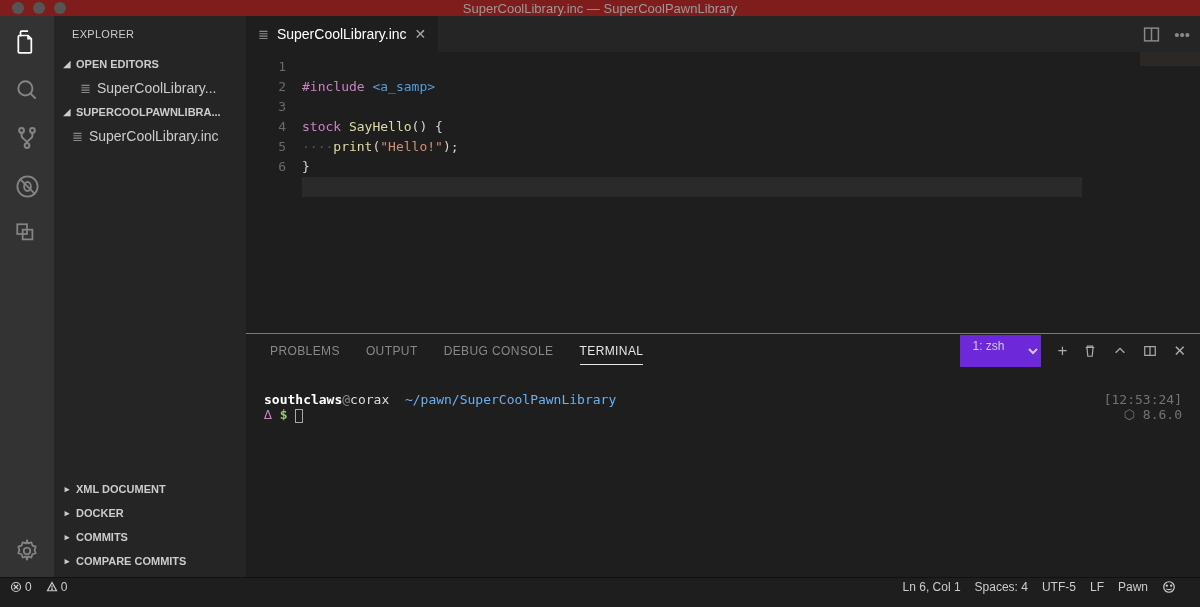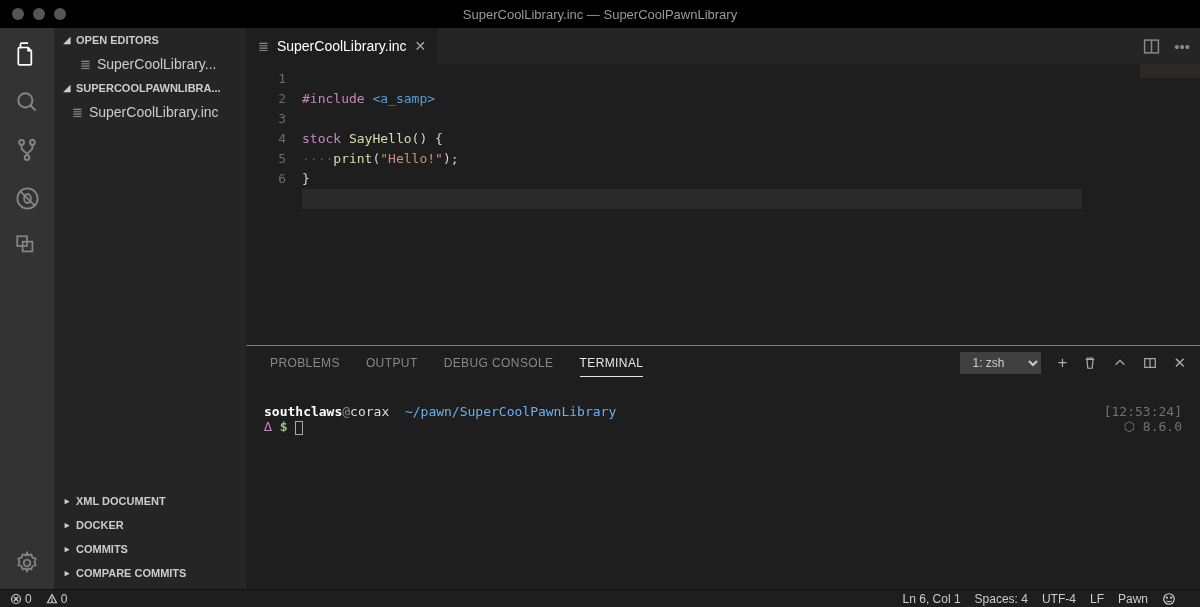--- a/index.html
+++ b/index.html
@@ -3,21 +3,21 @@
 <meta charset="utf-8">
 <style>
 * { margin: 0; padding: 0; box-sizing: border-box; }
 body {
   width: 1200px; height: 607px;
   background: #1e1e1e;
   font-family: -apple-system, "Segoe UI", "Helvetica Neue", sans-serif;
   font-size: 13px; color: #ccc; overflow: hidden;
 }
 .titlebar {
-  height: 28px; background: #000000;
+  height: 16px; background: #7f1d1d;
   display: flex; align-items: center; position: relative;
 }
 .traffic-lights { display: flex; gap: 9px; padding-left: 12px; }
 .tl { width: 12px; height: 12px; border-radius: 50%; background: #555; }
 .titlebar-title {
   position: absolute; left: 0; right: 0; text-align: center;
   font-size: 13px; color: #999; pointer-events: none;
 }
 .main { display: flex; height: 561px; }
 .activity-bar {
@@ -89,21 +89,21 @@
   height: 244px; border-top: 1px solid #3b82f6; background: #1e1e1e;
   display:flex; flex-direction:column;
 }
 .panel-tabs {
   height: 34px; display:flex; align-items:center; gap: 26px;
   padding-left: 24px; border-bottom: 1px solid #1e1e1e;
 }
 .panel-tabs .ptab { font-size: 12px; color: #888; cursor:pointer; letter-spacing: 0.4px; }
 .panel-tabs .ptab.active { color: #e7e7e7; border-bottom: 1px solid #e7e7e7; padding-bottom: 6px; margin-bottom:-7px; }
 .panel-right { margin-left:auto; display:flex; align-items:center; gap:16px; padding-right:14px; }
-.term-select { background:#404040; color:#ccc; border:none; font-size:12px; padding:3px 20px 3px 8px; cursor:pointer; }
+.term-select { background:#6d28d9; color:#ccc; border:none; font-size:12px; padding:3px 20px 13px 8px; cursor:pointer; }
 .panel-right .p-icon { color:#aaa; cursor:pointer; font-size:14px; }
 .terminal {
   flex:1; padding: 24px 18px 8px 18px;
   font-family: Menlo, Consolas, monospace; font-size: 13px;
   color:#ddd;
 }
 .terminal .line { display:flex; justify-content:space-between; white-space:pre; }
 .terminal .user { color:#fff; font-weight:bold; }
 .terminal .at { color:#888; }
 .terminal .host { color:#ddd; }
@@ -174,20 +174,21 @@
     <div class="spacer"></div>
     <div class="ab-icon" style="margin-bottom:12px;">
       <svg width="26" height="26" viewBox="0 0 24 24" fill="none" stroke="currentColor" stroke-width="1.6">
           <circle cx="12" cy="12" r="3"></circle>
           <path d="M12 2l1 3 3-1 1 3 3 1-1 3 1 3-3 1-1 3-3-1-1 3-1-3-3 1-1-3-3-1 1-3-1-3 3-1 1-3 3 1z" stroke-linejoin="round"></path>
         </svg>
     </div>
   </div>
 
   <div class="sidebar">
+    <div class="sidebar-title">EXPLORER</div>
 
     <div class="section-header">
       <span class="chev">◢</span>
       <span>OPEN EDITORS</span>
     </div>
     <div class="file-item">
       <span class="f-icon">≣</span>
       <span>SuperCoolLibrary...</span>
     </div>
 
@@ -315,21 +316,21 @@
     <svg width="12" height="12" viewBox="0 0 16 16" fill="none" stroke="currentColor" stroke-width="1.6">
         <path d="M8 2l6 11H2z"></path>
         <line x1="8" y1="6" x2="8" y2="9"></line>
         <circle cx="8" cy="11" r="0.5" fill="currentColor"></circle>
       </svg>
     <span>0</span>
   </div>
   <div class="sb-right">
     <span class="sb-item">Ln 6, Col 1</span>
     <span class="sb-item">Spaces: 4</span>
-    <span class="sb-item">UTF-4</span>
+    <span class="sb-item">UTF-5</span>
     <span class="sb-item">LF</span>
     <span class="sb-item">Pawn</span>
     <span class="sb-item">
       <svg width="14" height="14" viewBox="0 0 16 16" fill="none" stroke="currentColor" stroke-width="1.4">
           <circle cx="8" cy="8" r="6"></circle>
           <circle cx="5.5" cy="6.5" r="0.6" fill="currentColor"></circle>
           <circle cx="10.5" cy="6.5" r="0.6" fill="currentColor"></circle>
           <path d="M5 10c1 1.3 5 1.3 6 0"></path>
         </svg>
     </span>

